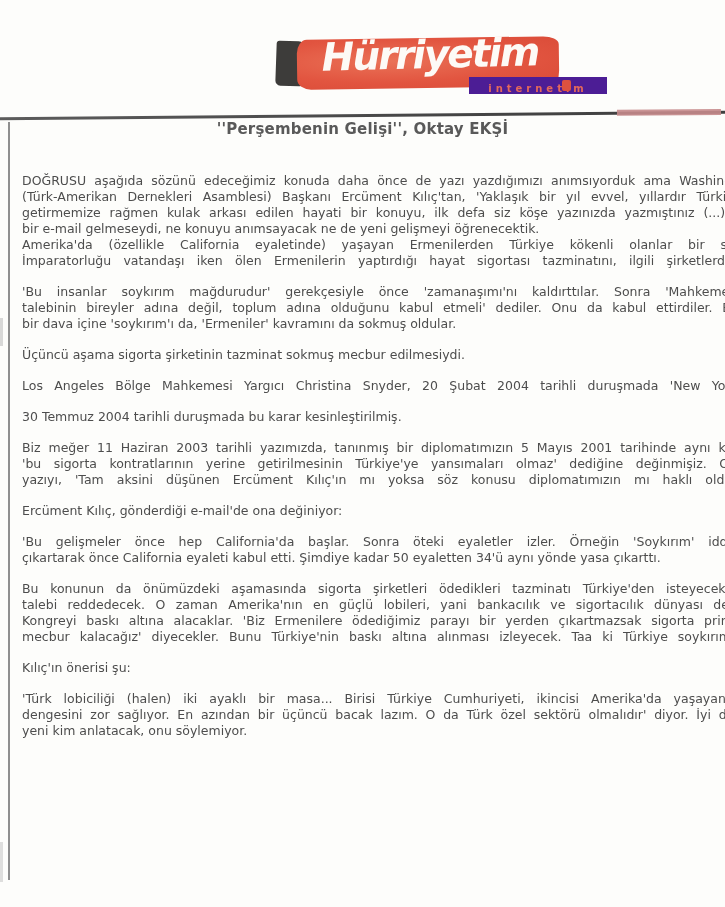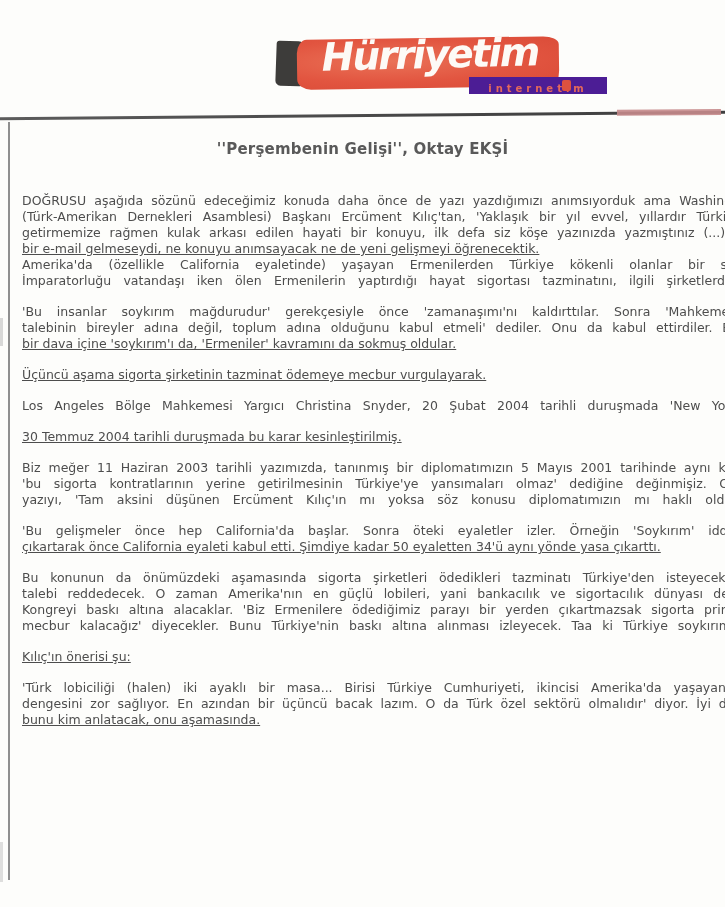--- a/index.html
+++ b/index.html
@@ -120,21 +120,20 @@
   .artifact.a2 { left: 0; top: 842px; width: 3px; height: 40px; opacity: .5; }
 
   
   .content {
     position: absolute;
     left: 0;
     top: 120px;
     width: 725px;
   }
   .title {
-    margin-top: 20px;
     text-align: center;
     color: #595959;
     font-size: 15px;
     font-weight: bold;
     letter-spacing: 0.2px;
   }
   .body {
     margin-top: 35px;
     margin-left: 22px;
     color: #4d4d4d;
@@ -147,21 +146,20 @@
     height: 16px;
     line-height: 16px;
     white-space: nowrap;
     text-align: justify;
     text-align-last: justify;
   }
   .line.last {
     width: auto;
     text-align: center;
     text-align-last: left;
-    text-decoration: underline;
   }
 </style>
 </head>
 <body>
 
 <div class="page">
 
   <div class="logo">
     <div class="logo-square"></div>
     <div class="logo-blob"></div>
@@ -193,47 +191,50 @@
         <div class="para">
           <div class="line">Amerika'da (özellikle California eyaletinde) yaşayan Ermenilerden Türkiye kökenli olanlar bir süredir</div>
           <div class="line">İmparatorluğu vatandaşı iken ölen Ermenilerin yaptırdığı hayat sigortası tazminatını, ilgili şirketlerden al</div>
         </div>
         <div class="para gap">
           <div class="line">'Bu insanlar soykırım mağdurudur' gerekçesiyle önce 'zamanaşımı'nı kaldırttılar. Sonra 'Mahkeme, bu</div>
           <div class="line">talebinin bireyler adına değil, toplum adına olduğunu kabul etmeli' dediler. Onu da kabul ettirdiler. Böylec</div>
           <div class="line last">bir dava içine 'soykırım'ı da, 'Ermeniler' kavramını da sokmuş oldular.</div>
         </div>
         <div class="para gap">
-          <div class="line last">Üçüncü aşama sigorta şirketinin tazminat ödemeye mecbur vurgulayarak.</div>
+          <div class="line last">Üçüncü aşama sigorta şirketinin tazminat sokmuş mecbur edilmesiydi.</div>
         </div>
         <div class="para gap">
           <div class="line">Los Angeles Bölge Mahkemesi Yargıcı Christina Snyder, 20 Şubat 2004 tarihli duruşmada 'New York Lif</div>
         </div>
         <div class="para gap">
           <div class="line last">30 Temmuz 2004 tarihli duruşmada bu karar kesinleştirilmiş.</div>
         </div>
         <div class="para gap">
           <div class="line">Biz meğer 11 Haziran 2003 tarihli yazımızda, tanınmış bir diplomatımızın 5 Mayıs 2001 tarihinde aynı konuyu</div>
           <div class="line">'bu sigorta kontratlarının yerine getirilmesinin Türkiye'ye yansımaları olmaz' dediğine değinmişiz. Onunla</div>
           <div class="line">yazıyı, 'Tam aksini düşünen Ercüment Kılıç'ın mı yoksa söz konusu diplomatımızın mı haklı olduğunu</div>
+        </div>
+        <div class="para gap">
+          <div class="line last">Ercüment Kılıç, gönderdiği e-mail'de ona değiniyor:</div>
         </div>
         <div class="para gap">
           <div class="line">'Bu gelişmeler önce hep California'da başlar. Sonra öteki eyaletler izler. Örneğin 'Soykırım' iddiasını,</div>
           <div class="line last">çıkartarak önce California eyaleti kabul etti. Şimdiye kadar 50 eyaletten 34'ü aynı yönde yasa çıkarttı.</div>
         </div>
         <div class="para gap">
           <div class="line">Bu konunun da önümüzdeki aşamasında sigorta şirketleri ödedikleri tazminatı Türkiye'den isteyecekler. T</div>
           <div class="line">talebi reddedecek. O zaman Amerika'nın en güçlü lobileri, yani bankacılık ve sigortacılık dünyası devreye</div>
           <div class="line">Kongreyi baskı altına alacaklar. 'Biz Ermenilere ödediğimiz parayı bir yerden çıkartmazsak sigorta primlerini</div>
           <div class="line">mecbur kalacağız' diyecekler. Bunu Türkiye'nin baskı altına alınması izleyecek. Taa ki Türkiye soykırımı da,</div>
         </div>
         <div class="para gap">
           <div class="line last">Kılıç'ın önerisi şu:</div>
         </div>
         <div class="para gap">
           <div class="line">'Türk lobiciliği (halen) iki ayaklı bir masa... Birisi Türkiye Cumhuriyeti, ikincisi Amerika'da yaşayan Türk</div>
           <div class="line">dengesini zor sağlıyor. En azından bir üçüncü bacak lazım. O da Türk özel sektörü olmalıdır' diyor. İyi de öze</div>
-          <div class="line last">bunu kim anlatacak, onu aşamasında.</div>
+          <div class="line last">yeni kim anlatacak, onu söylemiyor.</div>
         </div>
       </div>
   </div>
 
 </div>
 
 </body></html>

